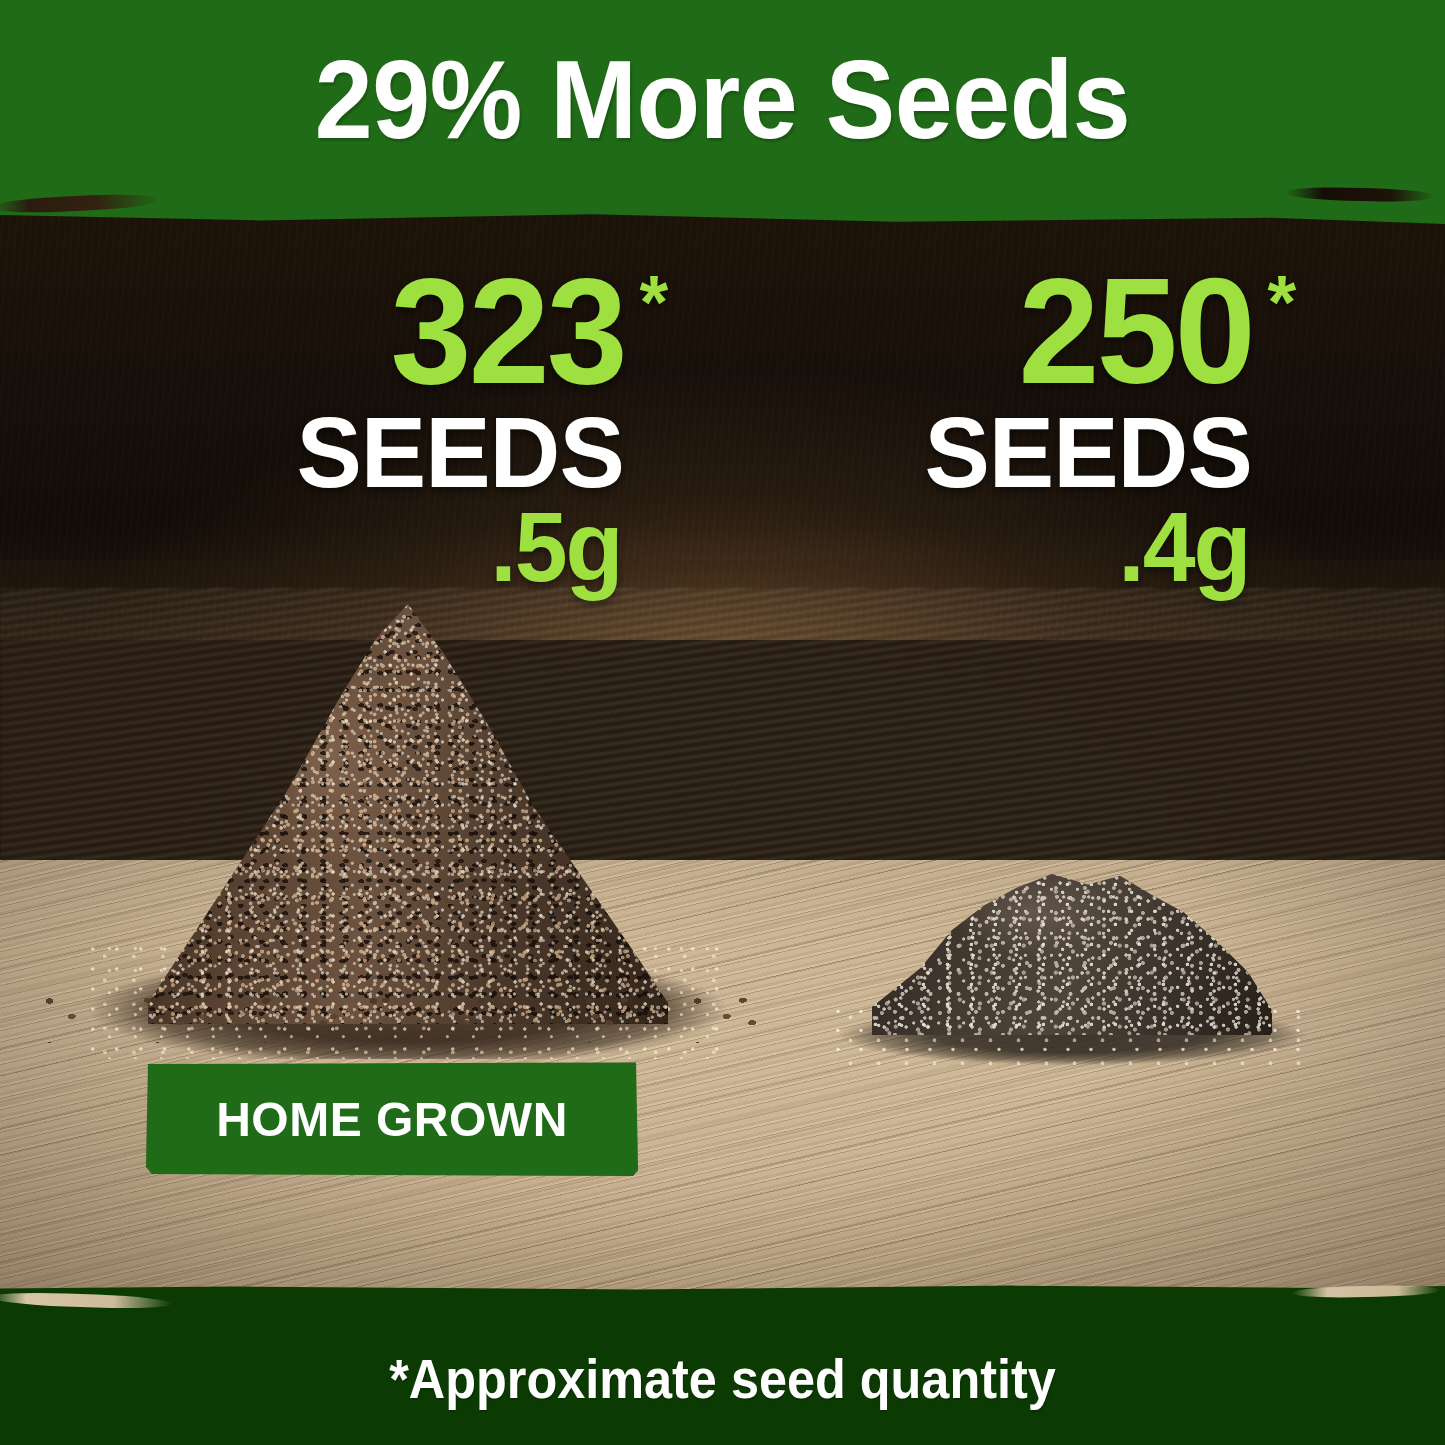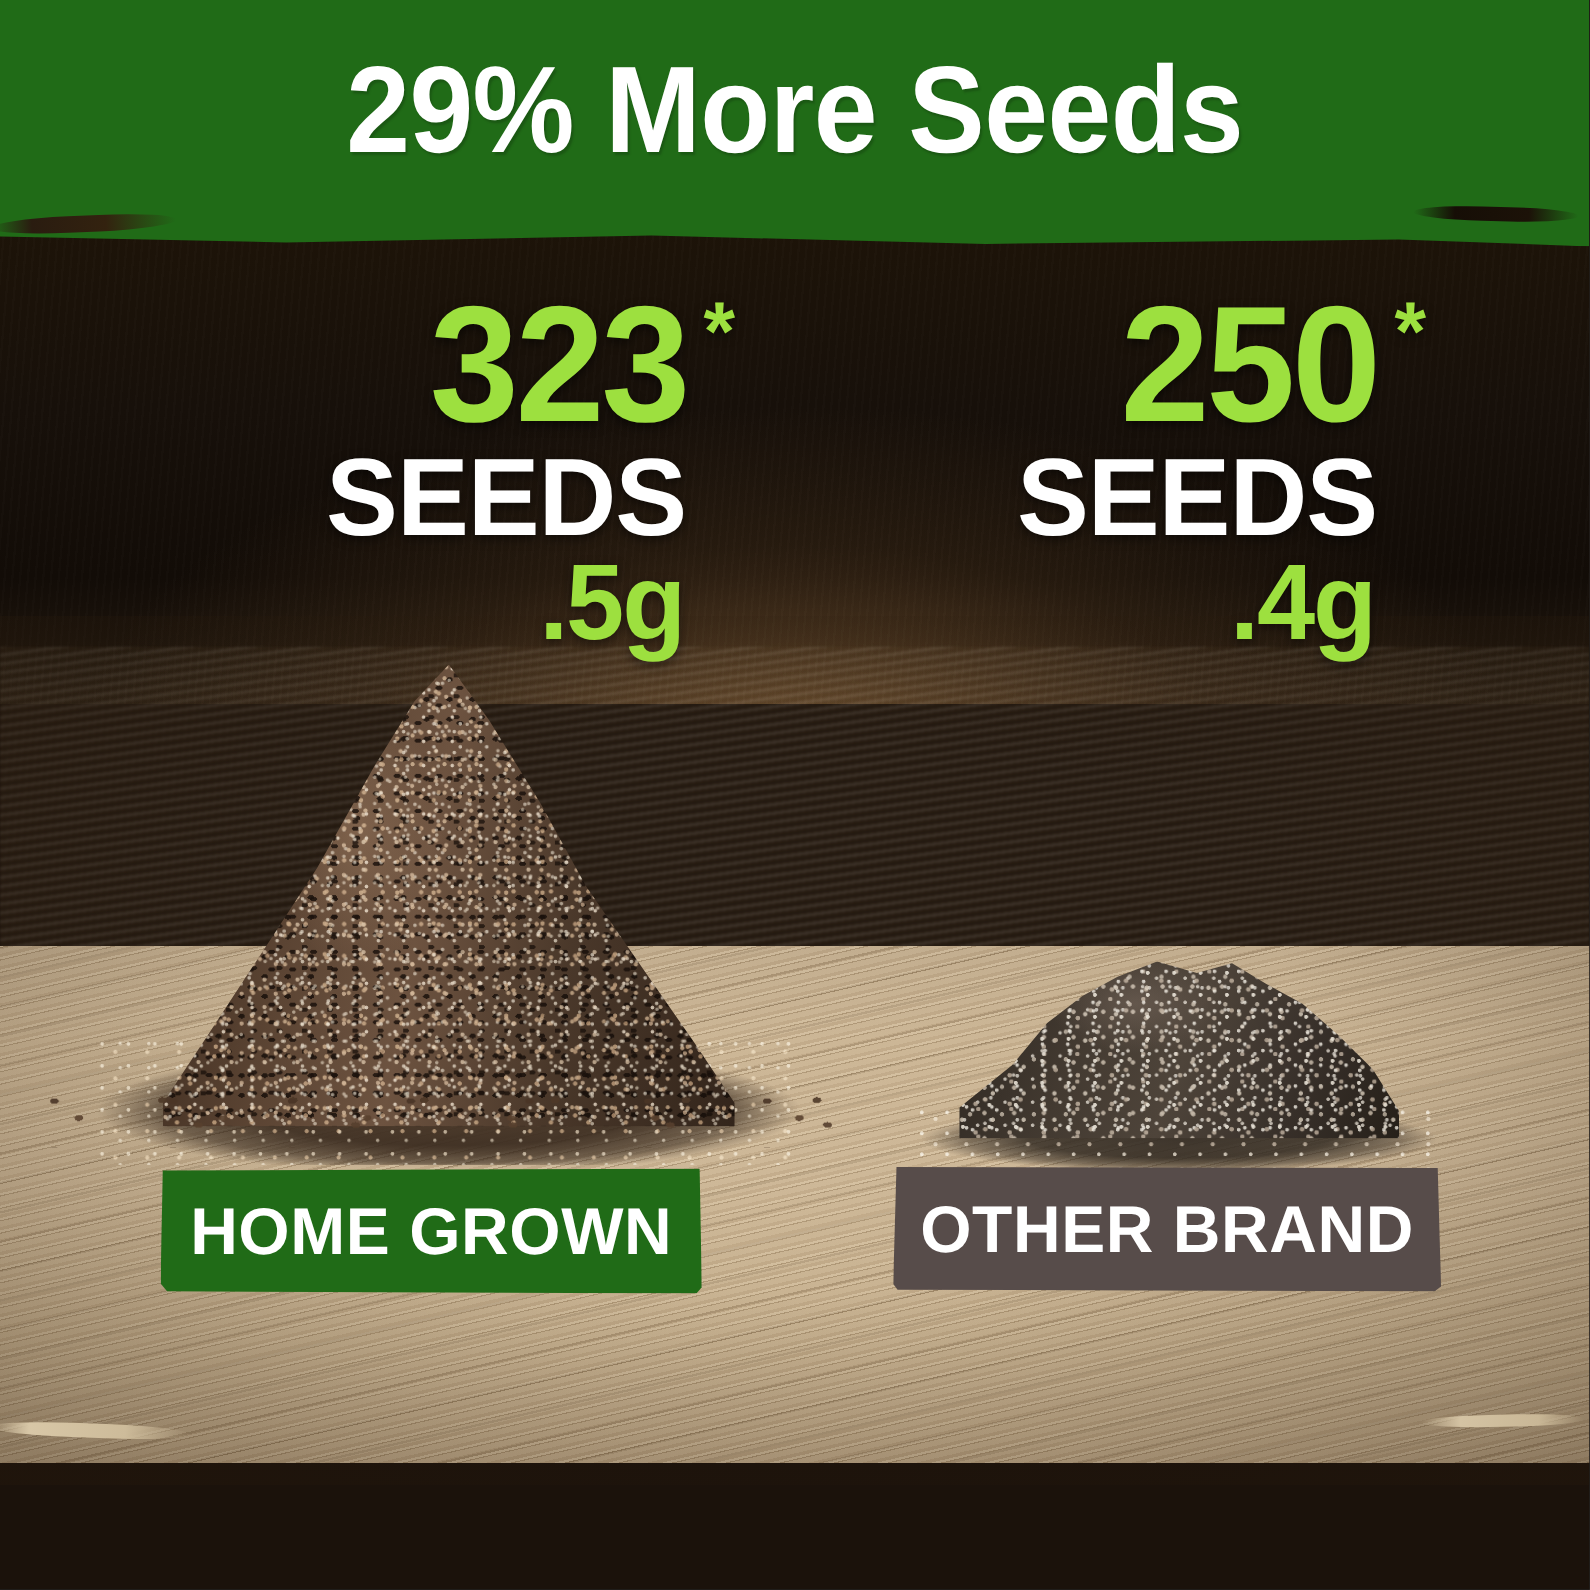--- a/index.html
+++ b/index.html
@@ -287,21 +287,21 @@
     transform:scaleX(0.97);
     text-shadow:0 3px 10px rgba(0,0,0,0.5);
   }
 
   
   .plate{
     position:absolute;
     display:flex;align-items:center;justify-content:center;
     color:#ffffff;
     font-family:"Liberation Sans","DejaVu Sans",sans-serif;
-    font-weight:700;font-size:60px;letter-spacing:0.5px;
+    font-weight:700;font-size:48px;letter-spacing:0.5px;
     box-shadow:0 4px 14px rgba(0,0,0,0.30);
   }
   .plate-home{
     left:146px;top:1062px;width:492px;height:114px;
     background:var(--brand-green,#206B17);
     clip-path:polygon(0.4% 1.8%, 99.6% 0.4%, 100% 95%, 99% 100%, 1.2% 98.2%, 0 92%);
   }
   .plate-other{
     left:812px;top:1060px;width:498px;height:114px;
     background:var(--grey-plate,#574C4A);
@@ -352,20 +352,20 @@
       <span>250</span><span class="ast">*</span>
     </div>
     <span class="stat-seeds">SEEDS</span>
     <span class="stat-weight">.4g</span>
   </div>
 
   <div class="plate plate-home">
     <span>HOME GROWN</span>
   </div>
 
-  <div class="plate plate-other">
-    <span>OTHER BRAND</span>
-  </div>
-
+
+  <div class="footer-band">
+    <div class="footer-note">*Approximate seed quantity</div>
+  </div>
   <div class="brush-c"></div>
   <div class="brush-d"></div>
 
 </div>
 
 </body></html>

